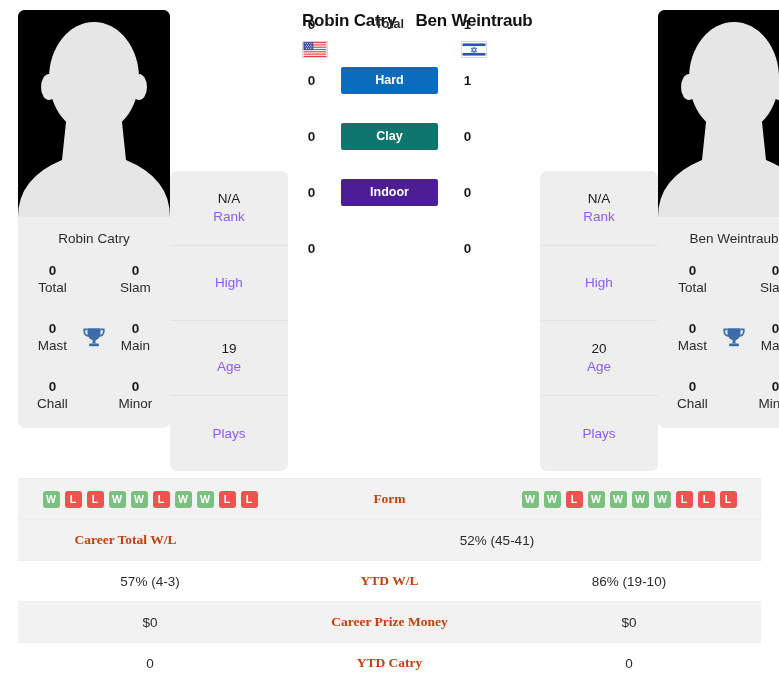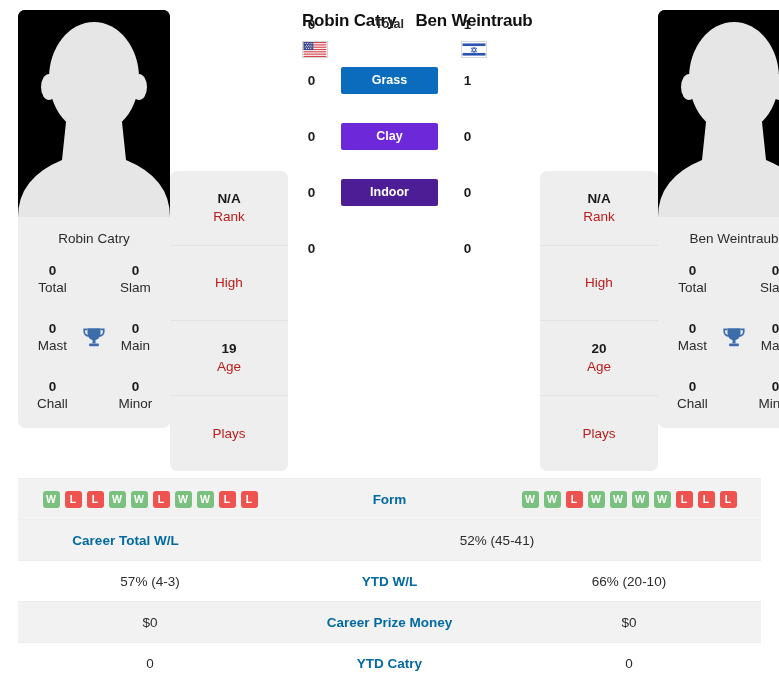--- a/index.html
+++ b/index.html
@@ -83,27 +83,27 @@
     display: flex;
     flex-direction: column;
     align-items: center;
     justify-content: center;
     border-bottom: 1px solid #e3e3e3;
     text-align: center;
   }
   .info-row:last-child { border-bottom: none; }
   .info-val {
     font-size: 13.5px;
-    font-weight: bold;
+    font-weight: normal;
     color: #1a1a1a;
     line-height: 1.3;
   }
   .info-lbl {
     font-size: 13.5px;
-    color: #b91c1c;
+    color: #8b5cf6;
     line-height: 1.3;
   }
 
   
   .h2h {
     flex: 1 1 auto;
     display: flex;
     flex-direction: column;
     align-items: center;
     padding: 0 6px;
@@ -176,22 +176,23 @@
   }
   .trow.shaded { background: #f2f2f2; }
   .tcell {
     flex: 1 1 0;
     text-align: center;
     font-size: 13.5px;
     color: #2b2b2b;
   }
   .tcell.mid {
     font-weight: bold;
-    color: #0369a1;
+    color: #c2410c;
     flex: 0 0 215px;
+    font-family: Liberation Serif, serif;
   }
   .forms { display: flex; gap: 5px; justify-content: center; }
   .fbadge {
     width: 17px;
     height: 17px;
     border-radius: 3px;
     color: #ffffff;
     font-size: 10.5px;
     font-weight: bold;
     line-height: 17px;
@@ -331,26 +332,26 @@
       </div>
 
       <div class="scorelist">
         <div class="scorerow">
           <div class="srnum">0</div>
           <div class="srmid">Total</div>
           <div class="srnum">1</div>
         </div>
         <div class="scorerow">
           <div class="srnum">0</div>
-          <div class="srmid badge" style="background:#0b6cbd">Grass</div>
+          <div class="srmid badge" style="background:#0b6cbd">Hard</div>
           <div class="srnum">1</div>
         </div>
         <div class="scorerow">
           <div class="srnum">0</div>
-          <div class="srmid badge" style="background:#6d28d9">Clay</div>
+          <div class="srmid badge" style="background:#0f766e">Clay</div>
           <div class="srnum">0</div>
         </div>
         <div class="scorerow">
           <div class="srnum">0</div>
           <div class="srmid badge" style="background:#4c1d95">Indoor</div>
           <div class="srnum">0</div>
         </div>
         <div class="scorerow">
           <div class="srnum">0</div>
           <div class="srnum">0</div>
@@ -468,21 +469,21 @@
     </div>
 
     <div class="trow shaded">
       <div class="tcell mid">Career Total W/L</div>
       <div class="tcell">52% (45-41)</div>
     </div>
 
     <div class="trow">
       <div class="tcell">57% (4-3)</div>
       <div class="tcell mid">YTD W/L</div>
-      <div class="tcell">66% (20-10)</div>
+      <div class="tcell">86% (19-10)</div>
     </div>
 
     <div class="trow shaded">
       <div class="tcell">$0</div>
       <div class="tcell mid">Career Prize Money</div>
       <div class="tcell">$0</div>
     </div>
 
     <div class="trow">
       <div class="tcell">0</div>

